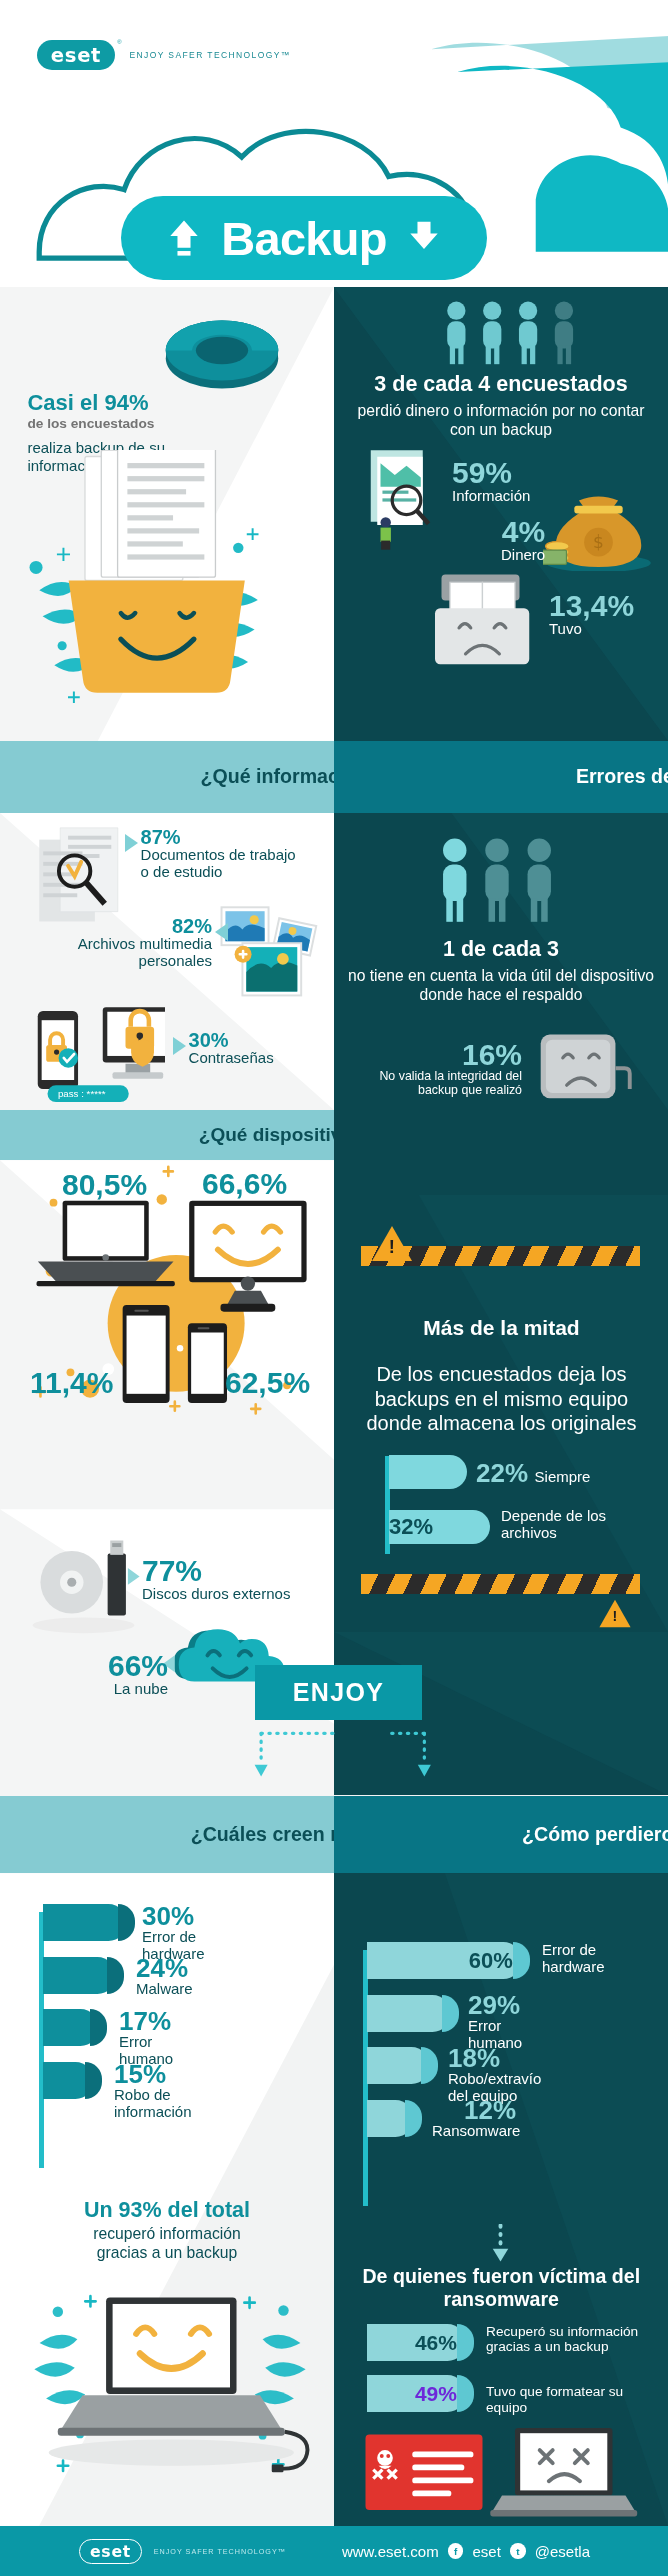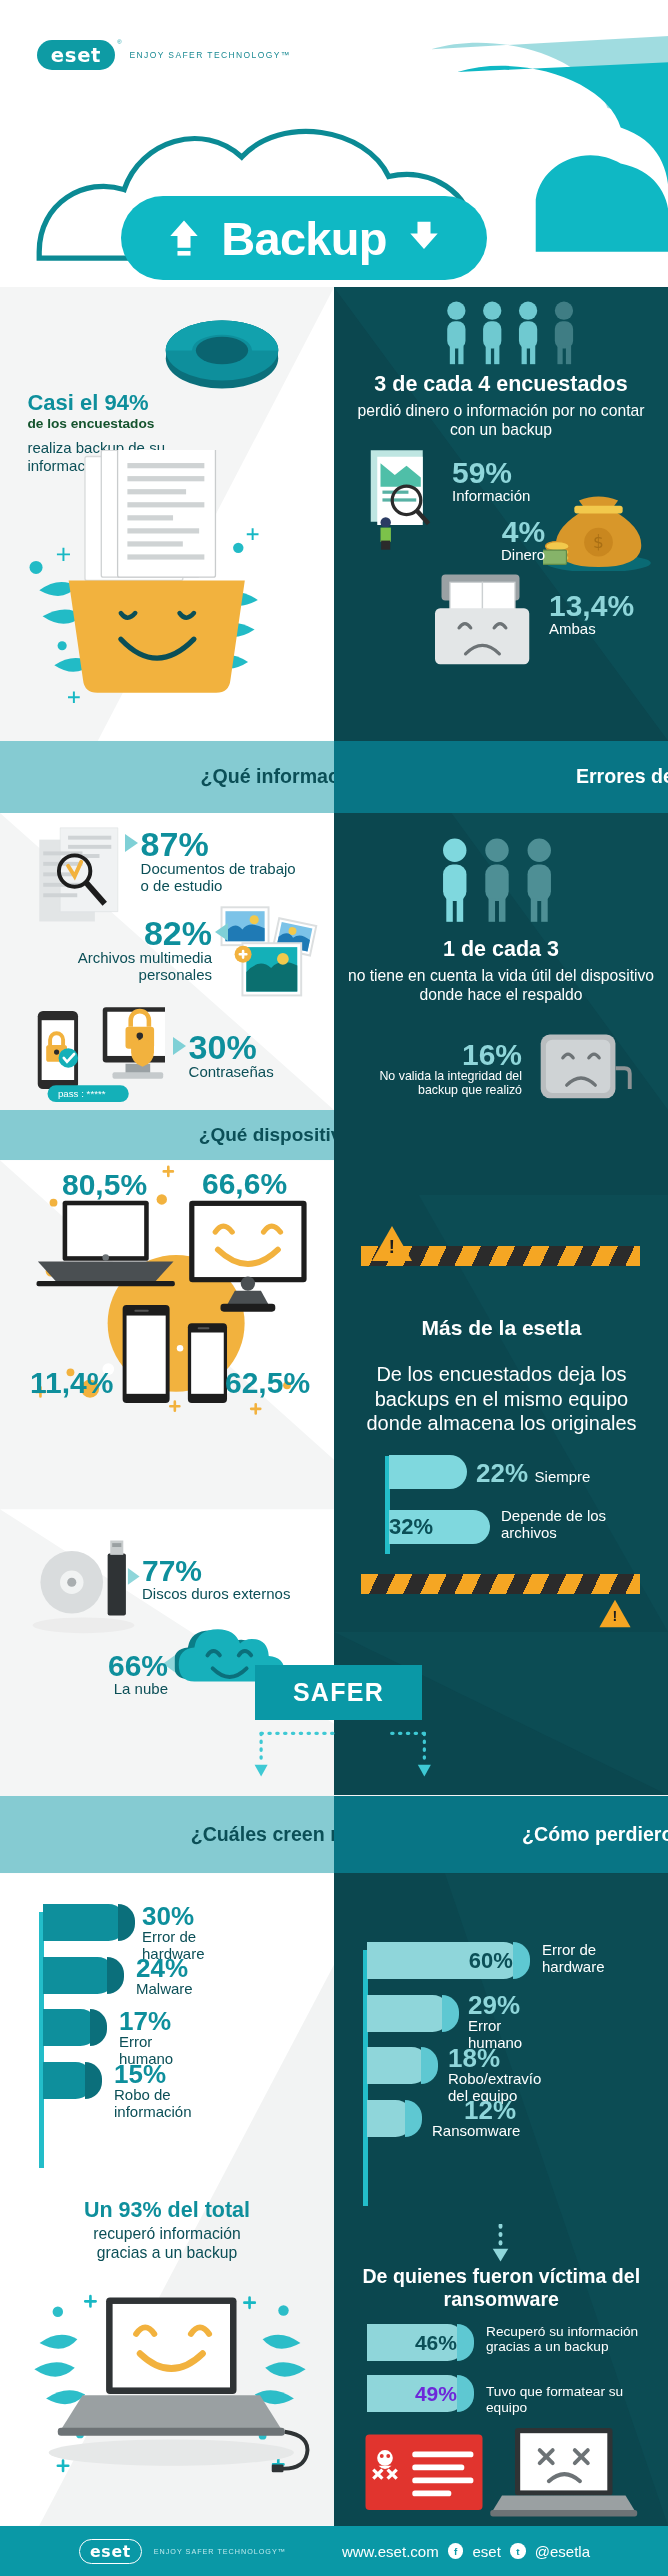--- a/index.html
+++ b/index.html
@@ -35,21 +35,21 @@
   
   .colL { position:absolute; left:0; width:334px; background:#f4f5f5; }
   .colR { position:absolute; left:334px; width:334px; background:#0b474f; }
 
   
   .band { width:100%; display:flex; align-items:center; justify-content:center; text-align:center; }
   .band-light { background:#85cbd2; color:#0b4f57; font-size:19.6px; font-weight:bold; line-height:1.18; }
   .band-dark  { background:#087585; color:#ffffff;  font-size:19.6px; font-weight:bold; line-height:1.18; }
 
   
-  .pct-big   { font-size:34px; font-weight:bold; color:#0e8f9c; line-height:1; }
+  .pct-big   { font-size:20px; font-weight:bold; color:#0e8f9c; line-height:1; }
   .pct-big-l { font-size:27.4px; font-weight:bold; color:#8fd6da; line-height:1; }
   .lbl       { font-size:15px; color:#0b4f57; line-height:1.12; }
   .lbl-l     { font-size:15px; color:#ffffff; line-height:1.12; }
 
   .headline-dark { color:#fff; font-size:21.5px; font-weight:bold; line-height:1.15; text-align:center; }
   .sub-dark { color:#ffffff; font-size:15.7px; line-height:1.22; text-align:center; font-weight:300;}
   .headline-light { color:#0e8f9c; font-size:22px; font-weight:bold; line-height:1.1;}
   .sub-light { color:#0b4f57; font-size:14.4px; line-height:1.2;}
 
   
@@ -121,21 +121,21 @@
     </svg>
     <svg style="position:absolute;left:163px;top:23px;" width="118" height="85" viewBox="0 0 180 130">
       <ellipse cx="90" cy="62" rx="86" ry="46" fill="#0b7f8c"></ellipse>
       <ellipse cx="90" cy="74" rx="86" ry="46" fill="#0b6f7b"></ellipse>
       <ellipse cx="90" cy="62" rx="86" ry="46" fill="#0e8f9c"></ellipse>
       <ellipse cx="90" cy="62" rx="40" ry="21" fill="#0a6470"></ellipse>
       <path d="M4 62 A86 46 0 0 1 176 62 L136 62 A40 21 0 0 0 44 62 Z" fill="#12a1ad"></path>
     </svg>
     <div class="abs" style="left:27.4px;top:104px;width:215px;">
       <div class="headline-light">Casi el 94%</div>
-      <div class="bold" style="font-size:13.7px;color:#14532d;margin-top:1.3px;">de los encuestados</div>
+      <div class="bold" style="font-size:13.7px;color:#737373;margin-top:1.3px;">de los encuestados</div>
       <div class="sub-light" style="margin-top:7.8px;font-size:15px;">realiza backup de su información</div>
     </div>
     <svg style="position:absolute;left:23px;top:163px;" width="274" height="274" viewBox="0 0 420 420">
       <g fill="#17b8c4" opacity="0.95">
         <circle cx="20" cy="180" r="10"></circle>
           <circle cx="60" cy="300" r="7"></circle>
           <circle cx="330" cy="150" r="8"></circle>
         <path d="M25 215 q30 -22 58 -6 q-22 26 -58 6"></path>
           <path d="M30 255 q34 -20 62 -2 q-26 26 -62 2"></path>
         <path d="M360 230 q-32 -22 -60 -6 q24 26 60 6"></path>
@@ -251,21 +251,21 @@
       <g fill="#fff" stroke="#ccd0d2" stroke-width="2">
           <rect x="38" y="22" width="50" height="52"></rect>
           <rect x="88" y="22" width="50" height="52"></rect>
         </g>
       <rect x="15" y="62" width="145" height="86" rx="8" fill="#e3e6e7"></rect>
       <path d="M52 92 q9 -13 18 0 M106 92 q9 -13 18 0" stroke="#6d7376" stroke-width="5" fill="none" stroke-linecap="round"></path>
       <path d="M62 132 q26 -26 52 0" stroke="#6d7376" stroke-width="5" fill="none" stroke-linecap="round"></path>
     </svg>
     <div class="abs" style="left:215px;top:304px;">
       <div class="pct-big-l" style="font-size:30px;">13,4%</div>
-      <div class="lbl-l" style="font-weight:300;">Ambas</div>
+      <div class="lbl-l" style="font-weight:300;">Tuvo</div>
     </div>
   </div>
 
   <div class="colL band band-light" style="top:741px;height:72px;">
     <span>¿Qué información priorizan?</span>
   </div>
   <div class="colR band band-dark" style="top:741px;height:72px;">
     <span>Errores de usuarios</span>
   </div>
 
@@ -479,21 +479,21 @@
   </div>
 
   <div class="colR" style="top:1195px;height:437px;">
     <svg style="position:absolute;left:0;top:0;" width="334" height="437" viewBox="0 0 512 670">
       <polygon points="130,0 512,0 512,670" fill="#0d535c" opacity="0.45"></polygon>
     </svg>
     <div class="tape abs" style="left:27.4px;top:51px;width:279px;"></div>
     <div class="warn-tri abs" style="left:38px;top:31px;"></div>
 
     <div class="abs" style="left:23px;top:121px;width:289px;">
-      <div class="headline-dark" style="font-size:21px;">Más de la esetla</div>
+      <div class="headline-dark" style="font-size:21px;">Más de la mitad</div>
       <div class="sub-dark" style="margin-top:22px;font-size:20px;">De los encuestados deja los backups en el mismo equipo donde almacena los originales</div>
     </div>
 
     <div class="bracket abs" style="left:51px;top:261px;height:98px;"></div>
     <div class="abs" style="left:55px;top:260px;width:78px;height:34px;border-radius:0 17px 17px 0;background:#7fd8de;"></div>
     <div class="abs" style="left:142px;top:265px;display:flex;align-items:baseline;gap:6.5px;">
       <span class="pct-big-l" style="font-size:26px;">22%</span>
       <span class="lbl-l" style="font-weight:300;">Siempre</span>
     </div>
 
@@ -557,21 +557,21 @@
   <svg class="abs" style="left:163px;top:1668px;" width="366" height="111" viewBox="0 0 560 170">
     <path d="M150 100 h110" stroke="#3ec9d4" stroke-width="5" stroke-dasharray="2 10" stroke-linecap="round" fill="none"></path>
     <path d="M150 100 v48" stroke="#3ec9d4" stroke-width="5" stroke-dasharray="2 10" stroke-linecap="round" fill="none"></path>
     <polygon points="140,148 160,148 150,166" fill="#3ec9d4"></polygon>
     <path d="M400 100 h-60" stroke="#3ec9d4" stroke-width="5" stroke-dasharray="2 10" stroke-linecap="round" fill="none"></path>
     <path d="M400 100 v48" stroke="#3ec9d4" stroke-width="5" stroke-dasharray="2 10" stroke-linecap="round" fill="none"></path>
     <polygon points="390,148 410,148 400,166" fill="#3ec9d4"></polygon>
   </svg>
 
   <div class="causas-pill">
-    <span>SAFER</span>
+    <span>ENJOY</span>
   </div>
 
   <div class="colL band band-light" style="top:1796px;height:77px;">
     <span>¿Cuáles creen más riesgosas?</span>
   </div>
   <div class="colR band band-dark" style="top:1796px;height:77px;">
     <span>¿Cómo perdieron información?</span>
   </div>
 
   <div class="colL" style="top:1873px;height:653px;">

